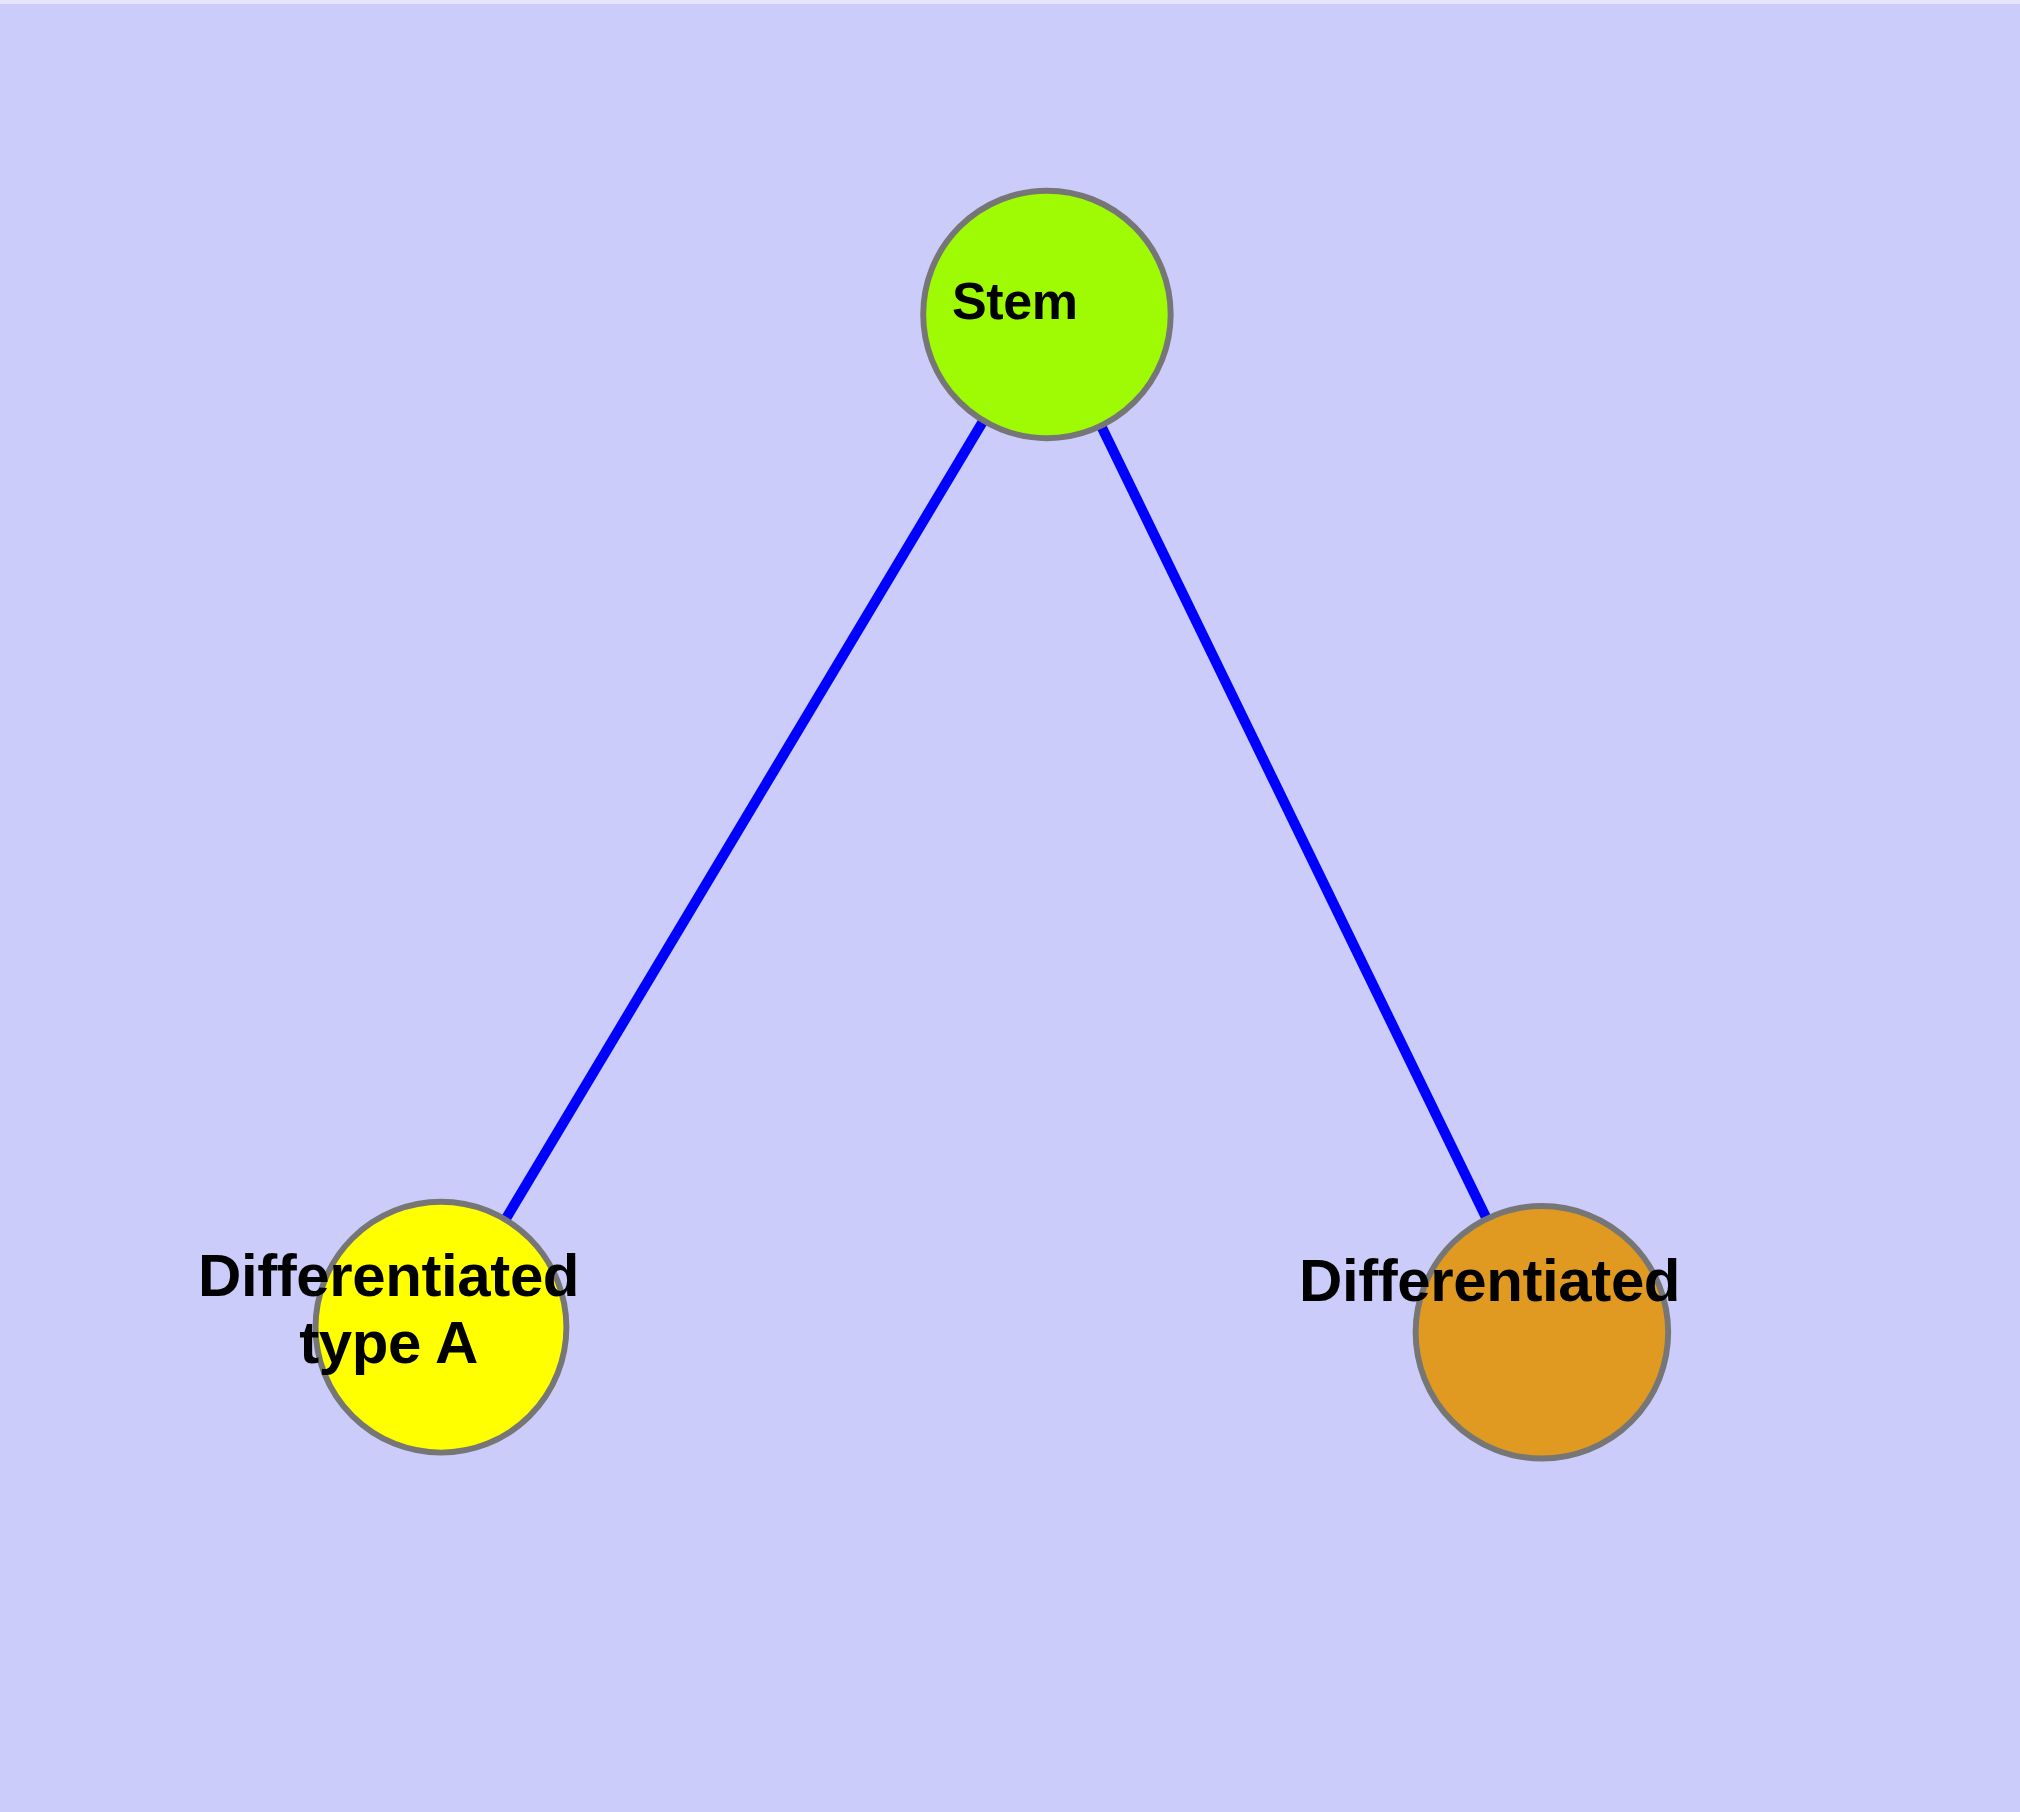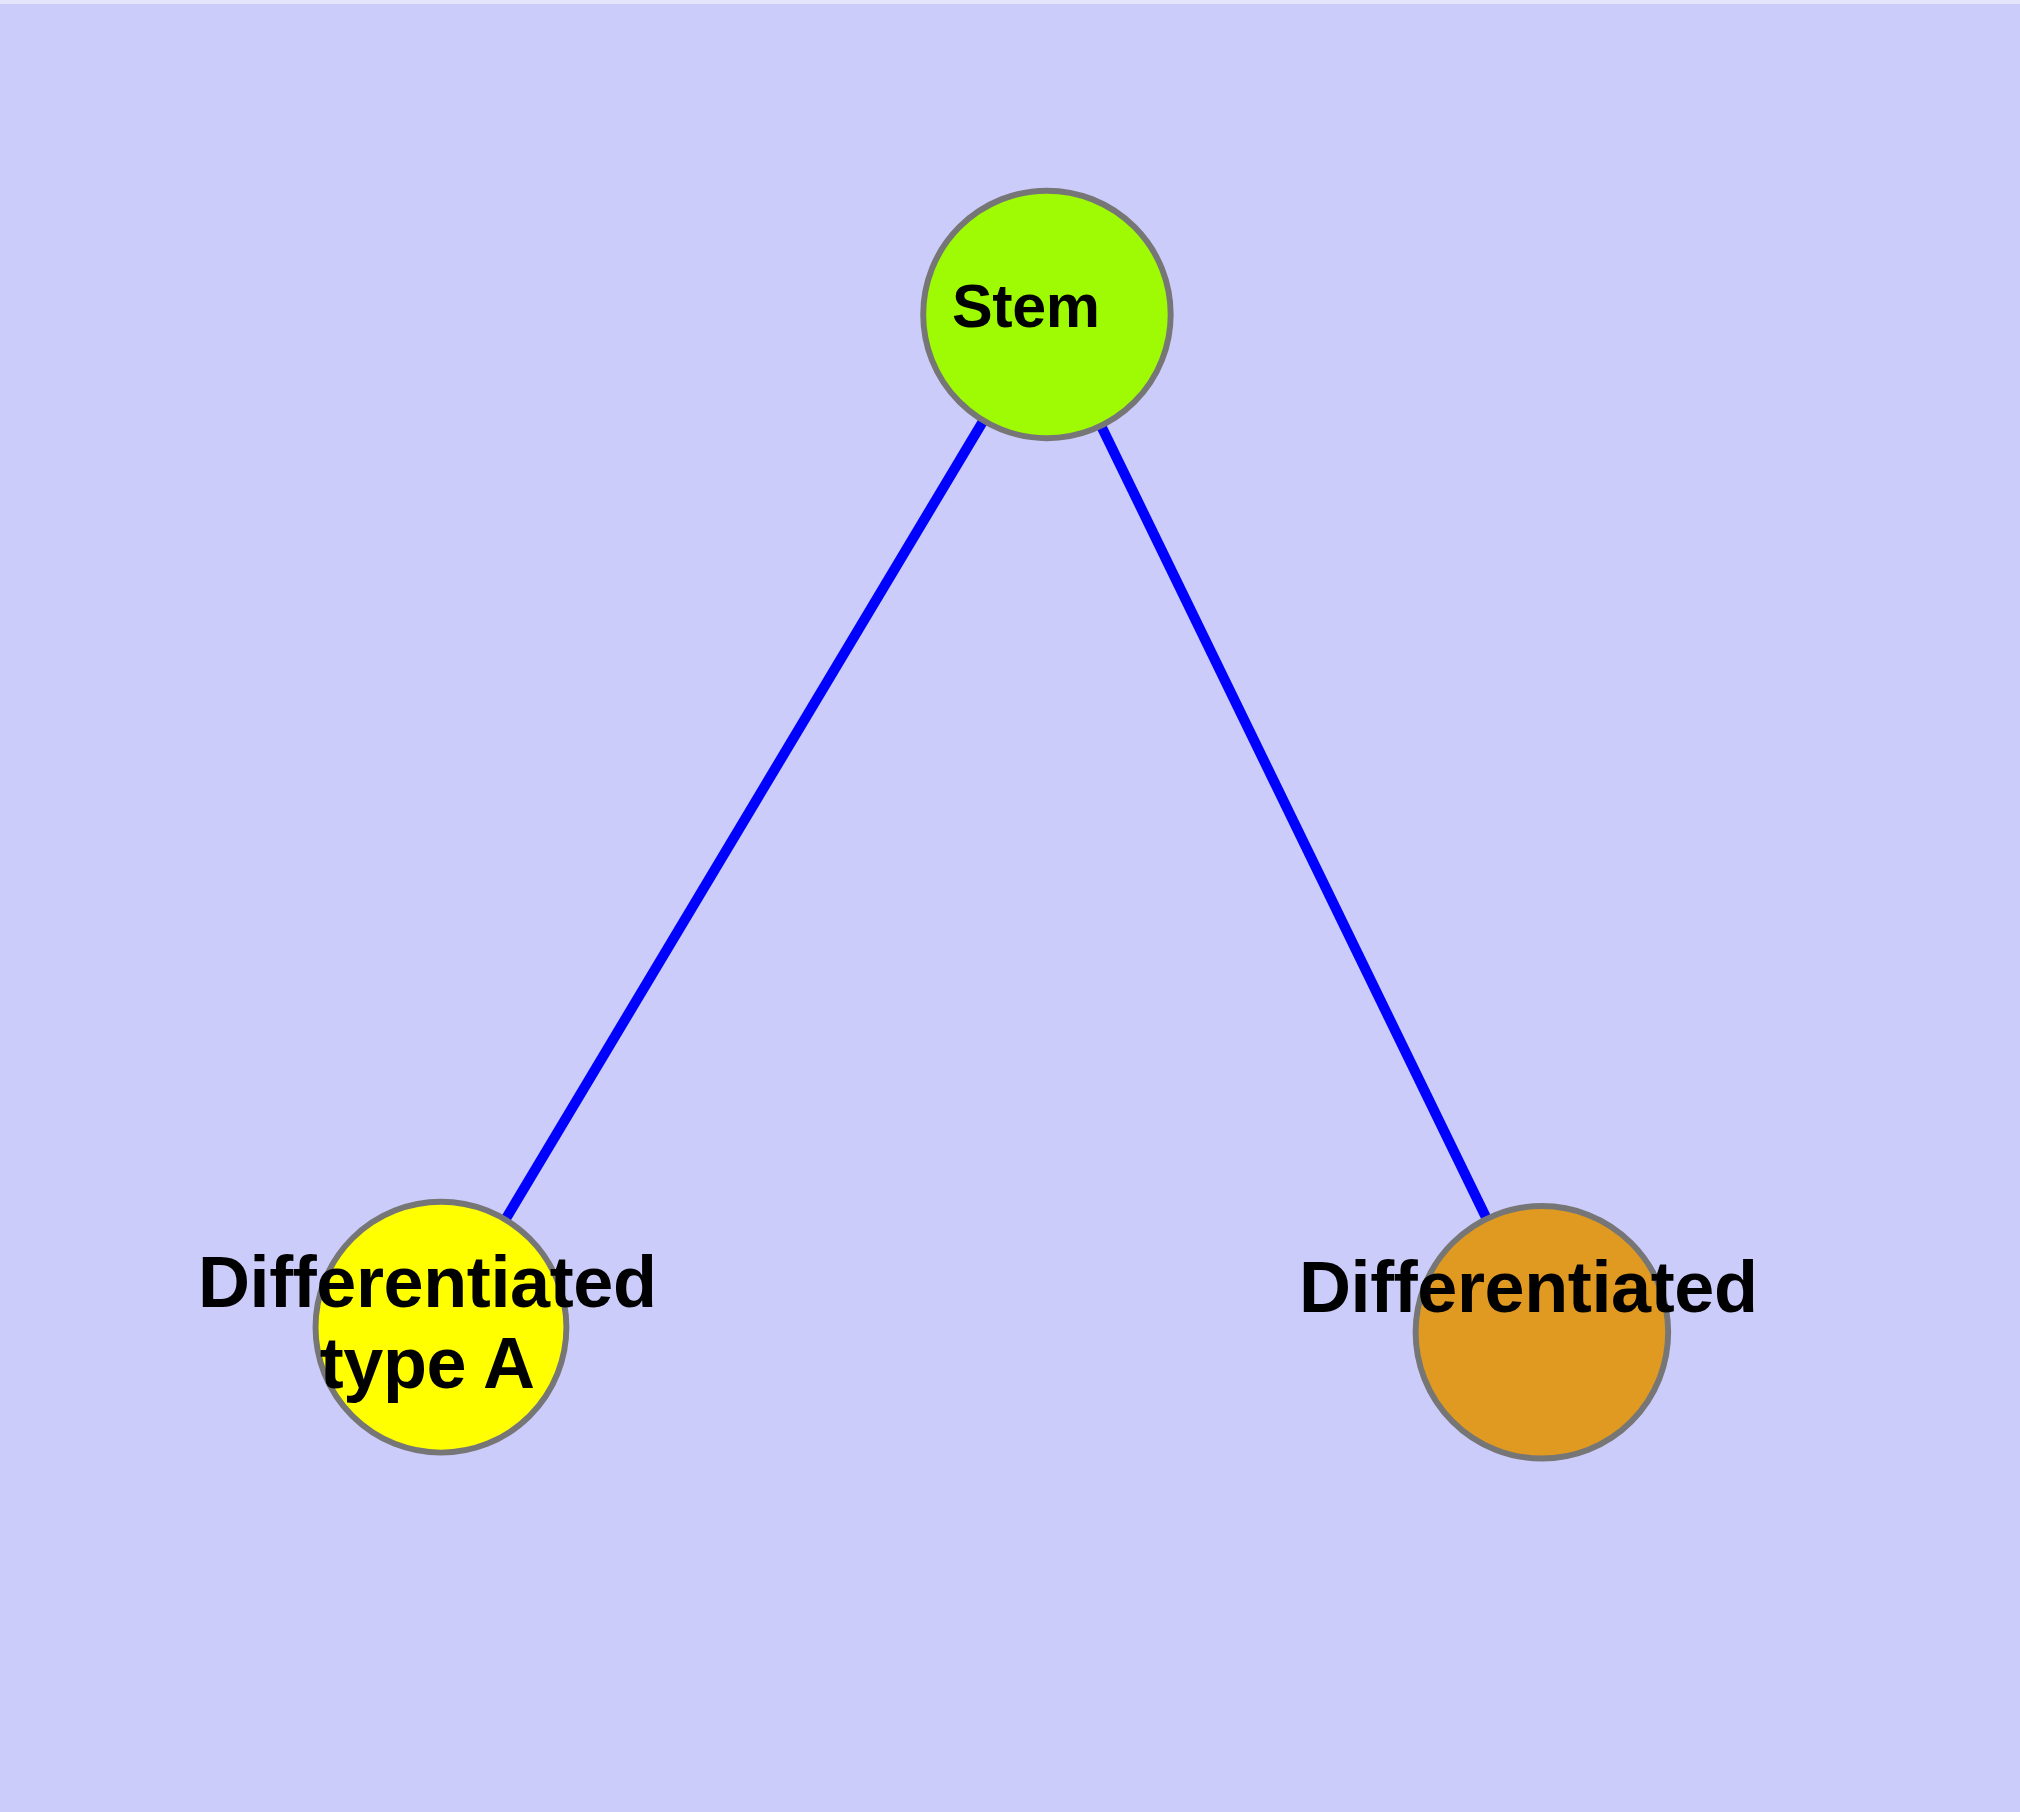--- a/index.html
+++ b/index.html
@@ -28,30 +28,30 @@
     left: 0;
     top: 0;
     width: 2021px;
     height: 1812px;
     display: block;
   }
   .node-label {
     position: absolute;
     color: #000000;
     font-weight: bold;
-    font-size: 61px;
+    font-size: 52px;
     line-height: 1.02em;
     text-align: center;
     white-space: pre;
     letter-spacing: -0.4px;
     pointer-events: none;
     -webkit-font-smoothing: antialiased;
   }
   .node-label.two-line {
-    font-size: 72px;
+    font-size: 60px;
     line-height: 1.12em;
   }
 </style>
 </head>
 <body>
 
 <div id="canvas">
 
   <div id="top-strip"></div>
 

